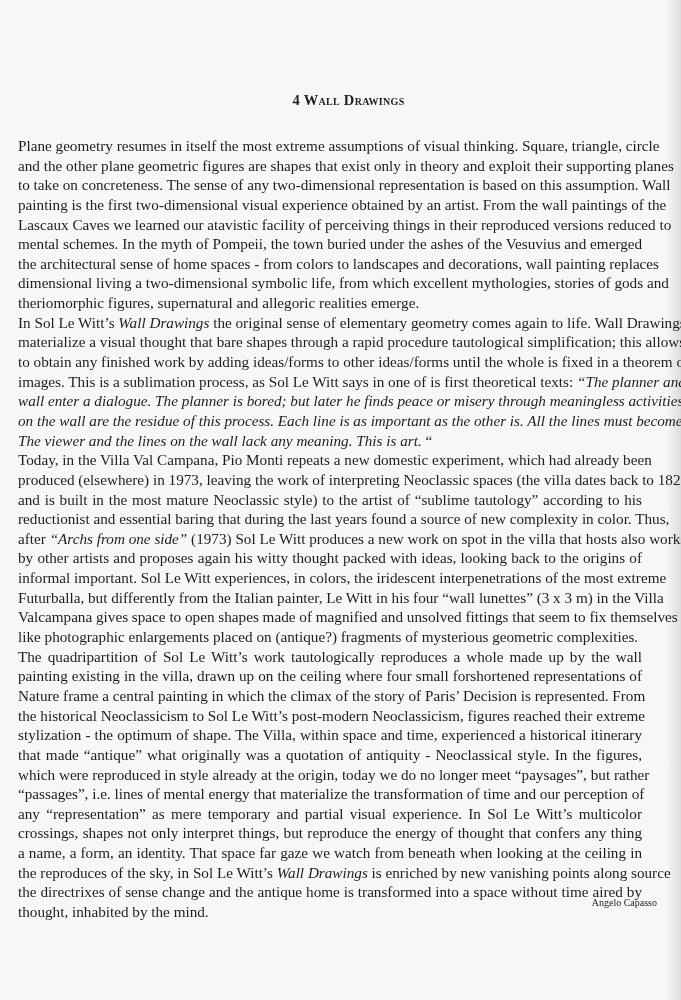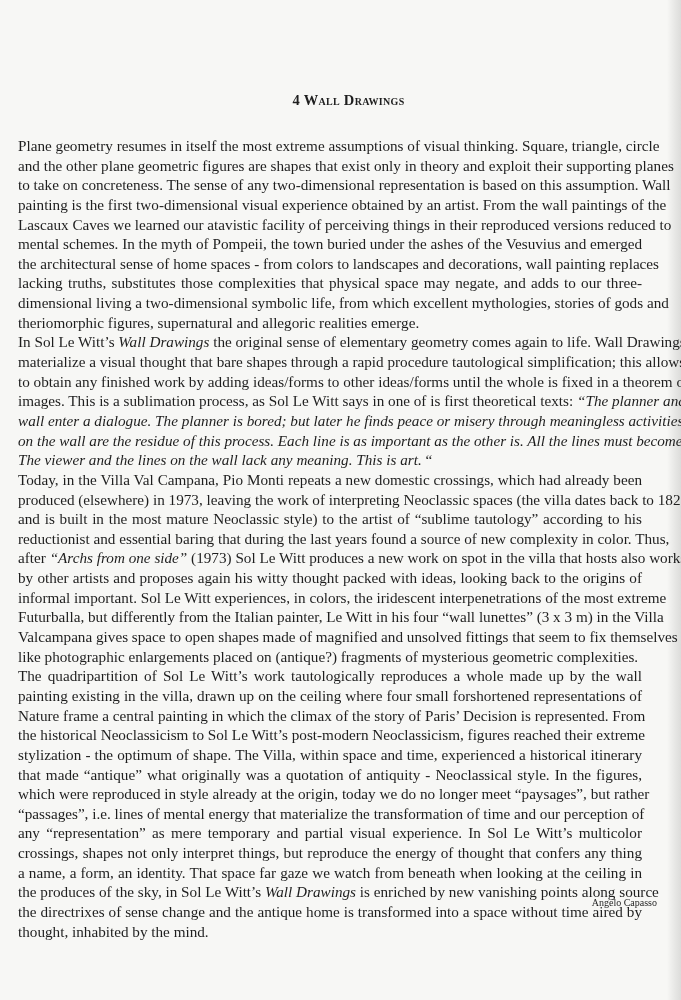--- a/index.html
+++ b/index.html
@@ -42,49 +42,48 @@
 <h1 class="title" style="margin:8px;">4 Wall Drawings</h1>
 
 <div class="body" id="body-text">
     <span class="line"><span>Plane geometry resumes in itself the most extreme assumptions of visual thinking. Square, triangle, circle</span></span>
     <span class="line"><span>and the other plane geometric figures are shapes that exist only in theory and exploit their supporting planes</span></span>
     <span class="line"><span>to take on concreteness. The sense of any two-dimensional representation is based on this assumption. Wall</span></span>
     <span class="line"><span>painting is the first two-dimensional visual experience obtained by an artist. From the wall paintings of the</span></span>
     <span class="line"><span>Lascaux Caves we learned our atavistic facility of perceiving things in their reproduced versions reduced to</span></span>
     <span class="line"><span>mental schemes. In the myth of Pompeii, the town buried under the ashes of the Vesuvius and emerged</span></span>
     <span class="line"><span>the architectural sense of home spaces - from colors to landscapes and decorations, wall painting replaces</span></span>
-    <span class="line"><span>lacking truths, substitutes those complexities that physical space may negate, and adds to our three-</span></span>
     <span class="line"><span>dimensional living a two-dimensional symbolic life, from which excellent mythologies, stories of gods and</span></span>
     <span class="line last"><span>theriomorphic figures, supernatural and allegoric realities emerge.</span></span>
     <span class="line"><span>In Sol Le Witt’s </span><i>Wall Drawings</i><span> the original sense of elementary geometry comes again to life. Wall Drawings</span></span>
     <span class="line"><span>materialize a visual thought that bare shapes through a rapid procedure tautological simplification; this allows</span></span>
     <span class="line"><span>to obtain any finished work by adding ideas/forms to other ideas/forms until the whole is fixed in a theorem of</span></span>
     <span class="line"><span>images. This is a sublimation process, as Sol Le Witt says in one of is first theoretical texts: </span><i>“The planner and the</i></span>
     <span class="line"><i>wall enter a dialogue. The planner is bored; but later he finds peace or misery through meaningless activities. The lines</i></span>
     <span class="line"><i>on the wall are the residue of this process. Each line is as important as the other is. All the lines must become one thing.</i></span>
     <span class="line last"><i>The viewer and the lines on the wall lack any meaning. This is art.</i><span> “</span></span>
-    <span class="line"><span>Today, in the Villa Val Campana, Pio Monti repeats a new domestic crossings, which had already been</span></span>
+    <span class="line"><span>Today, in the Villa Val Campana, Pio Monti repeats a new domestic experiment, which had already been</span></span>
     <span class="line"><span>produced (elsewhere) in 1973, leaving the work of interpreting Neoclassic spaces (the villa dates back to 1822</span></span>
     <span class="line"><span>and is built in the most mature Neoclassic style) to the artist of “sublime tautology” according to his</span></span>
     <span class="line"><span>reductionist and essential baring that during the last years found a source of new complexity in color. Thus,</span></span>
     <span class="line"><span>after </span><i>“Archs from one side”</i><span> (1973) Sol Le Witt produces a new work on spot in the villa that hosts also works</span></span>
     <span class="line"><span>by other artists and proposes again his witty thought packed with ideas, looking back to the origins of</span></span>
     <span class="line"><span>informal important. Sol Le Witt experiences, in colors, the iridescent interpenetrations of the most extreme</span></span>
     <span class="line"><span>Futurballa, but differently from the Italian painter, Le Witt in his four “wall lunettes” (3 x 3 m) in the Villa</span></span>
     <span class="line"><span>Valcampana gives space to open shapes made of magnified and unsolved fittings that seem to fix themselves</span></span>
     <span class="line last"><span>like photographic enlargements placed on (antique?) fragments of mysterious geometric complexities.</span></span>
     <span class="line"><span>The quadripartition of Sol Le Witt’s work tautologically reproduces a whole made up by the wall</span></span>
     <span class="line"><span>painting existing in the villa, drawn up on the ceiling where four small forshortened representations of</span></span>
     <span class="line"><span>Nature frame a central painting in which the climax of the story of Paris’ Decision is represented. From</span></span>
     <span class="line"><span>the historical Neoclassicism to Sol Le Witt’s post-modern Neoclassicism, figures reached their extreme</span></span>
     <span class="line"><span>stylization - the optimum of shape. The Villa, within space and time, experienced a historical itinerary</span></span>
     <span class="line"><span>that made “antique” what originally was a quotation of antiquity - Neoclassical style. In the figures,</span></span>
     <span class="line"><span>which were reproduced in style already at the origin, today we do no longer meet “paysages”, but rather</span></span>
     <span class="line"><span>“passages”, i.e. lines of mental energy that materialize the transformation of time and our perception of</span></span>
     <span class="line"><span>any “representation” as mere temporary and partial visual experience. In Sol Le Witt’s multicolor</span></span>
     <span class="line"><span>crossings, shapes not only interpret things, but reproduce the energy of thought that confers any thing</span></span>
     <span class="line"><span>a name, a form, an identity. That space far gaze we watch from beneath when looking at the ceiling in</span></span>
-    <span class="line"><span>the produces of the sky, in Sol Le Witt’s </span><i>Wall Drawings</i><span> is enriched by new vanishing points along source</span></span>
+    <span class="line"><span>the reproduces of the sky, in Sol Le Witt’s </span><i>Wall Drawings</i><span> is enriched by new vanishing points along source</span></span>
     <span class="line"><span>the directrixes of sense change and the antique home is transformed into a space without time aired by</span></span>
     <span class="line last"><span>thought, inhabited by the mind.</span></span>
   </div>
 
 <div class="signature">Angelo Capasso</div>
 
 </body></html>

